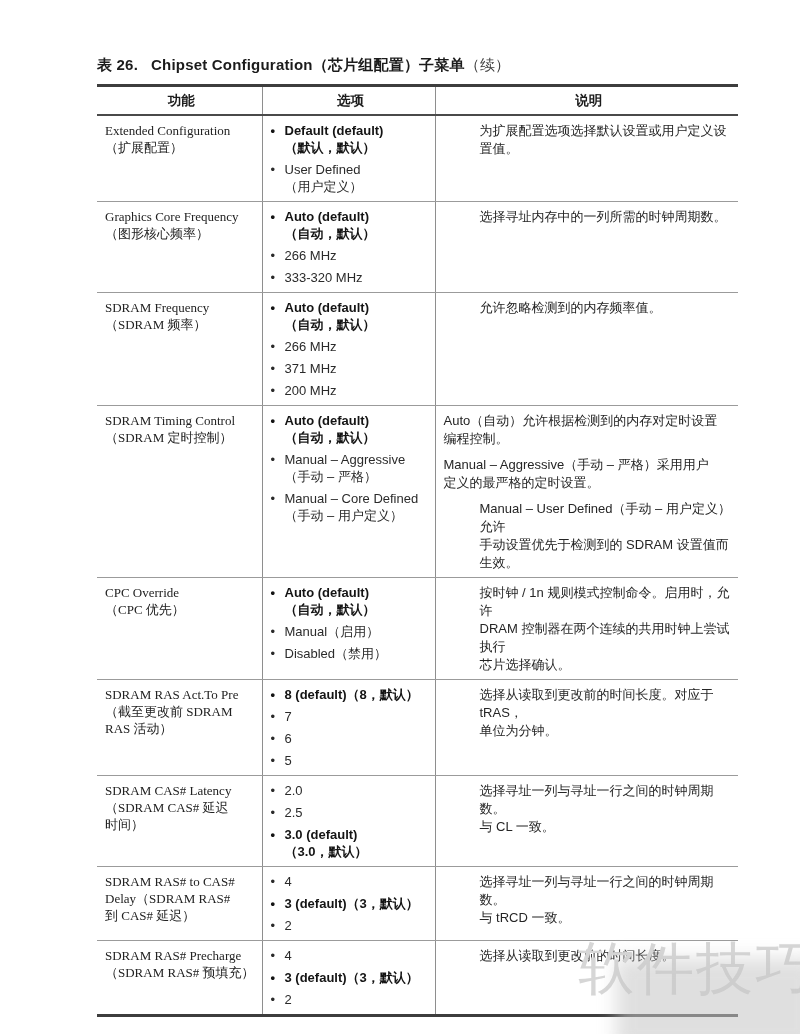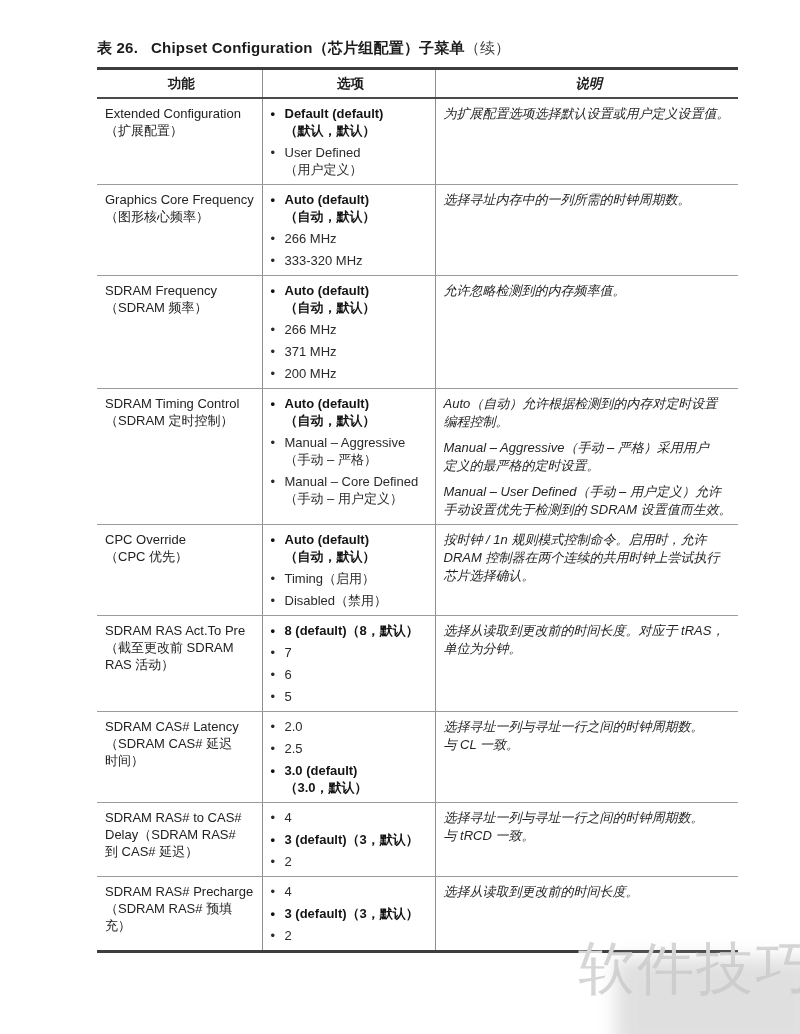--- a/index.html
+++ b/index.html
@@ -1,45 +1,45 @@
 <!DOCTYPE html>
 <html><head>
 <meta charset="utf-8">
 <style>
   html,body{margin:0;padding:0;}
   body{
     width:800px;height:1034px;position:relative;overflow:hidden;
     background:#ffffff;color:#2a2a2a;
     font-family:"Liberation Sans","DejaVu Sans",sans-serif;
   }
-  .content{position:absolute;left:97px;top:39px;width:641px;}
+  .content{position:absolute;left:97px;top:56px;width:641px;}
   .table-title{font-size:15px;font-weight:bold;color:#1b1b1b;margin:0 0 9px 0;letter-spacing:.2px;}
   .table-title .prefix{margin-right:13px;}
   .table-title .suffix{font-weight:normal;color:#3e3e3e;}
   table{
     border-collapse:collapse;table-layout:fixed;width:641px;font-size:13px;
     border-top:3px solid #3d3d3d;border-bottom:3px solid #3d3d3d;
   }
   col.c1{width:165px;}col.c2{width:173px;}col.c3{width:303px;}
   th{
     text-align:center;font-size:13.5px;font-weight:bold;color:#1c1c1c;
     padding:5px 4px 4px 8px;border-bottom:2px solid #4a4a4a;
   }
   th,td{border-right:1px solid #8e8e8e;vertical-align:top;}
-  th:last-child,td:last-child{border-right:none;font-style:italic;}
+  th:last-child,td:last-child{border-right:none;}
   td{padding:6px 4px 5px 8px;border-bottom:1px solid #9b9b9b;}
   tbody tr:last-child td{border-bottom:none;}
-  .fn{white-space:pre-line;line-height:17px;color:#222;}
+  .fn{white-space:pre-line;line-height:17px;color:#222;font-family:Liberation Serif, serif;}
   .opt{display:flex;margin:0 0 5px 0;line-height:17px;}
   .opt:last-child{margin-bottom:1px;}
   .opt .bullet{width:14px;flex:none;}
   .opt .otext{white-space:pre-line;}
   .opt.bold{font-weight:bold;color:#141414;}
   .desc p{margin:0 0 8px 0;white-space:pre-line;line-height:18px;color:#252525;}
-  .desc p:last-child{margin-bottom:0;}
+  .desc p:last-child{margin-bottom:0;margin-left:36px;}
   .wm-text{
     position:absolute;right:-14px;bottom:26px;z-index:1;
     font-size:57px;color:#d6d6d6;letter-spacing:2px;white-space:nowrap;
   }
   .wm-blob{
     position:absolute;right:-16px;bottom:-16px;z-index:2;
     width:200px;height:92px;background:#c6c6c6;opacity:.55;filter:blur(9px);
   }
 </style>
 </head>
@@ -174,21 +174,21 @@
 （CPC 优先）</div>
           </td>
           <td>
             <div class="opt bold">
               <span class="bullet">•</span>
               <span class="otext">Auto (default)
 （自动，默认）</span>
             </div>
             <div class="opt">
               <span class="bullet">•</span>
-              <span class="otext">Timing（启用）</span>
+              <span class="otext">Manual（启用）</span>
             </div>
             <div class="opt">
               <span class="bullet">•</span>
               <span class="otext">Disabled（禁用）</span>
             </div>
           </td>
           <td class="desc">
             <p>按时钟 / 1n 规则模式控制命令。启用时，允许
 DRAM 控制器在两个连续的共用时钟上尝试执行
 芯片选择确认。</p>

